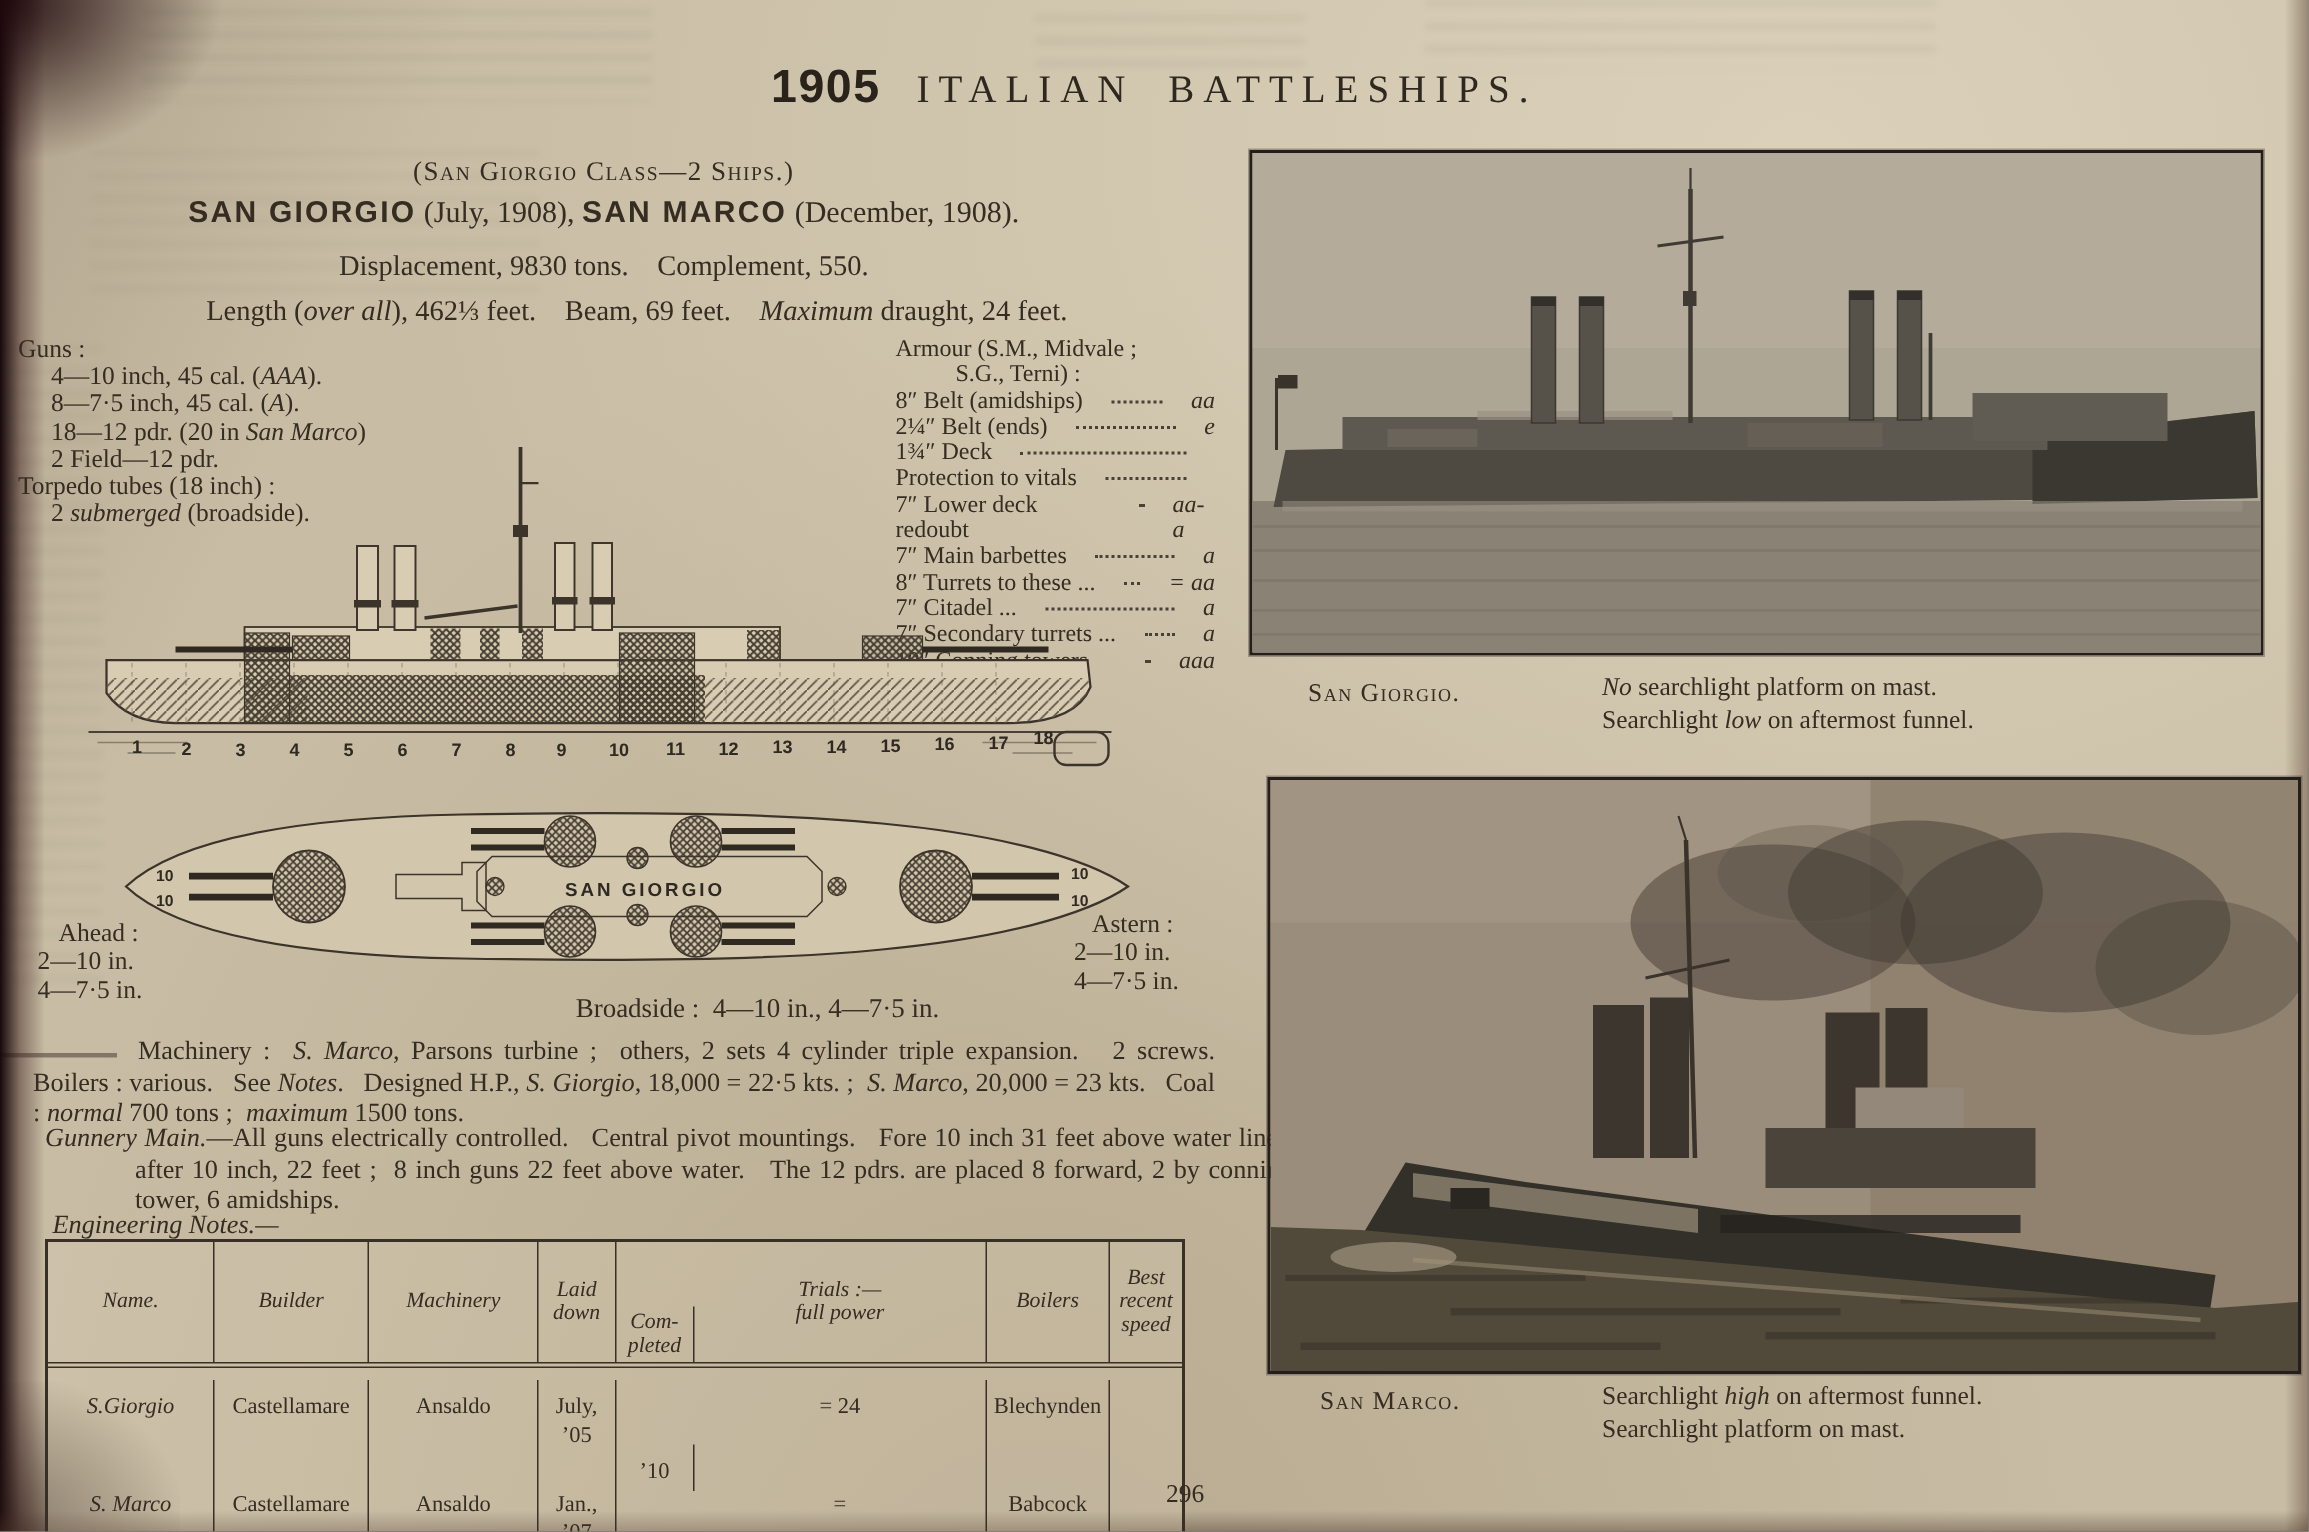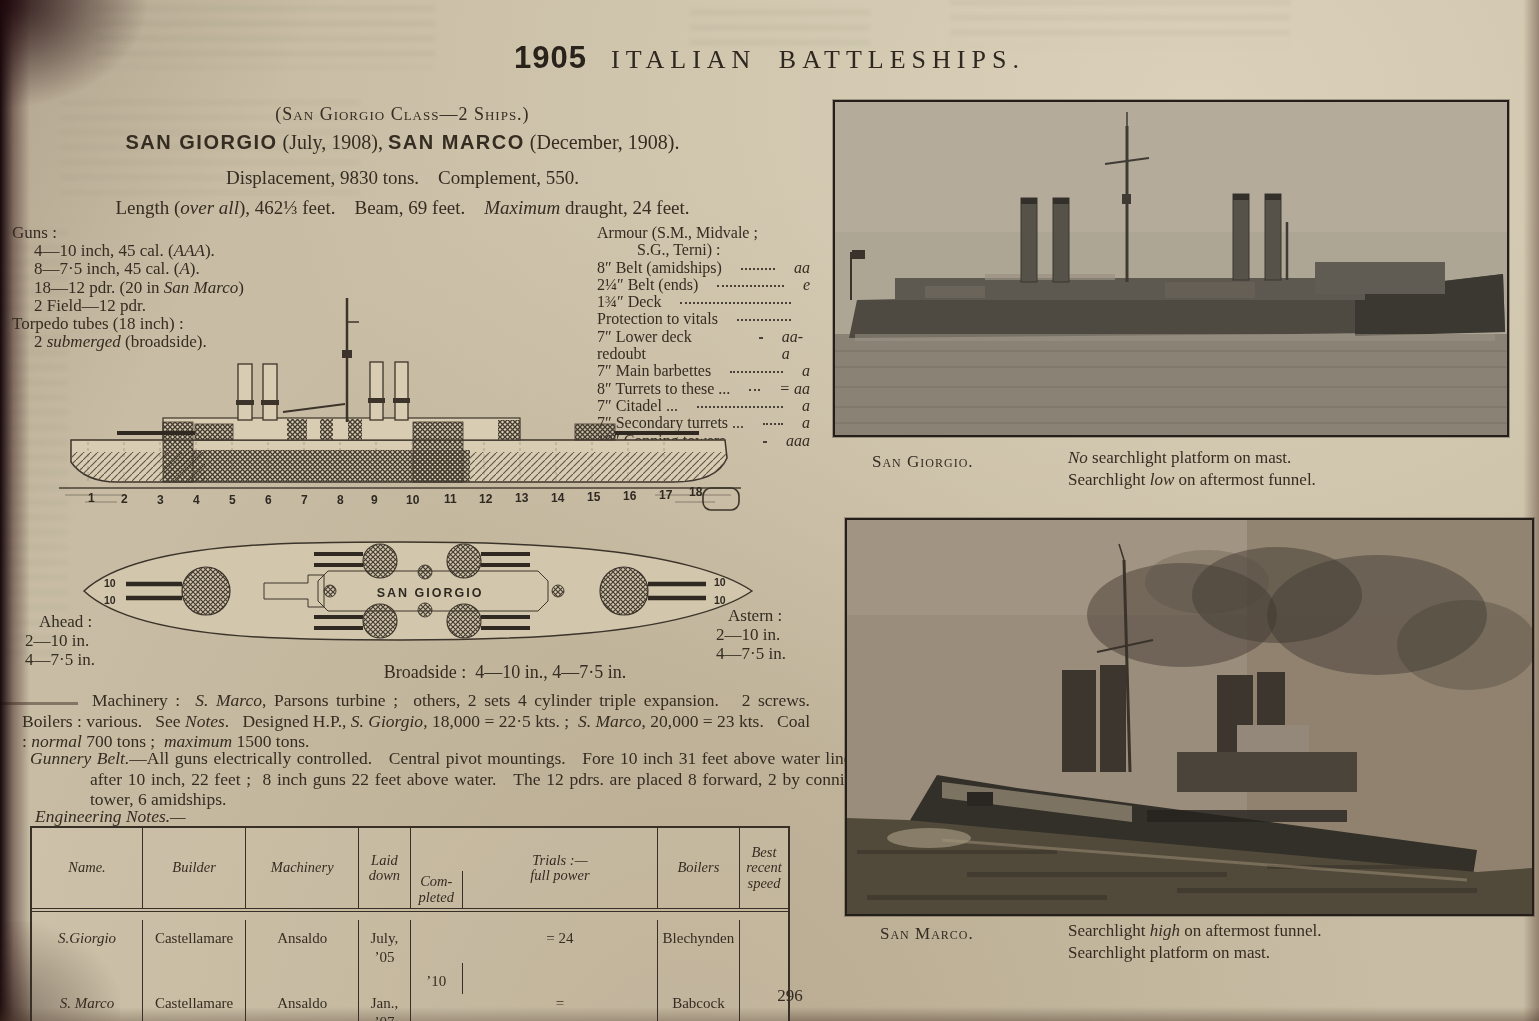--- a/index.html
+++ b/index.html
@@ -24,21 +24,21 @@
   .ghost{filter:blur(2px);opacity:.5;pointer-events:none;}
   .g-h{background:repeating-linear-gradient(180deg, rgba(98,104,82,.16) 0 5px, rgba(0,0,0,0) 5px 15px);}
   .rule-mark{background:rgba(60,48,36,.5);}
   
   .titlebar{left:0;top:40px;width:100%;text-align:center;}
   .t-year{font-family:"Liberation Sans",sans-serif;font-weight:700;font-size:31px;letter-spacing:1px;color:#2a231c;}
   .t-main{font-size:26px;letter-spacing:6px;word-spacing:10px;margin-left:24px;color:#2f2820;}
   .classline{left:0;top:104px;width:805px;text-align:center;font-size:18px;letter-spacing:1px;}
   .shipsline{left:0;top:131px;width:805px;text-align:center;font-size:20px;}
   .dispa{left:0;top:167px;width:805px;text-align:center;font-size:19px;}
-  .dims{left:0;top:197px;width:805px;text-align:center;font-size:19px;}
+  .dims{left:0;top:197px;width:805px;text-align:center;font-size:19px;padding-left:22px;}
   
   .guns{left:12px;top:224px;width:440px;font-size:17px;line-height:18.2px;}
   .guns .ind{padding-left:22px;}
   .armour{left:597px;top:224px;width:213px;font-size:16px;line-height:17.3px;}
   .armour .h2{padding-left:40px;}
   .arm-item{display:flex;align-items:baseline;gap:16px;}
   .leader{flex:1;border-bottom:2px dotted #4a4136;margin:0 3px;transform:translateY(-3px);min-width:4px;}
   .grade{font-style:italic;}
   
   .ahead{left:25px;top:612px;font-size:17px;line-height:19px;}
@@ -295,21 +295,21 @@
     <div>4—7·5 in.</div>
   </div>
   <div class="abs astern">
     <div style="padding-left:12px;">Astern :</div>
     <div>2—10 in.</div>
     <div>4—7·5 in.</div>
   </div>
   <div class="abs broadside prewrap">Broadside :  4—10 in., 4—7·5 in.</div>
 
   <div class="abs mach prewrap"><span>Machinery :  </span><span class="seg-i">S. Marco</span><span>, Parsons turbine ;  others, 2 sets 4 cylinder triple expansion.   2 screws.   Boilers : various.   See </span><span class="seg-i">Notes</span><span>.   Designed H.P., </span><span class="seg-i">S. Giorgio</span><span>, 18,000 = 22·5 kts. ;  </span><span class="seg-i">S. Marco</span><span>, 20,000 = 23 kts.   Coal : </span><span class="seg-i">normal</span><span> 700 tons ;  </span><span class="seg-i">maximum</span><span> 1500 tons.</span></div>
-  <div class="abs gunnery prewrap"><span class="seg-i">Gunnery Belt.</span><span>—All guns electrically controlled.   Central pivot mountings.   Fore 10 inch 31 feet above water line ;  after 10 inch, 22 feet ;  8 inch guns 22 feet above water.   The 12 pdrs. are placed 8 forward, 2 by conning tower, 6 amidships.</span></div>
+  <div class="abs gunnery prewrap"><span class="seg-i">Gunnery Main.</span><span>—All guns electrically controlled.   Central pivot mountings.   Fore 10 inch 31 feet above water line ;  after 10 inch, 22 feet ;  8 inch guns 22 feet above water.   The 12 pdrs. are placed 8 forward, 2 by conning tower, 6 amidships.</span></div>
   <div class="abs engnotes"><span class="seg-i">Engineering Notes.—</span></div>
 
   <div class="abs eng-table">
     <div class="tr tr-h">
       <div class="tc h c0">Name.</div>
       <div class="tc h c1">Builder</div>
       <div class="tc h c2">Machinery</div>
       <div class="tc h c3">Laid
 down</div>
       <div class="tc h c4">Com-

